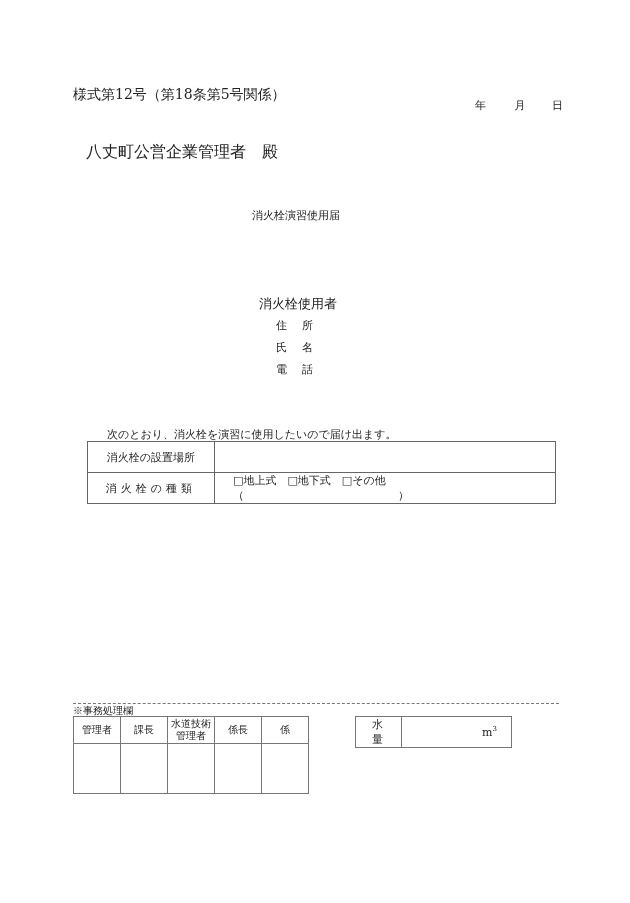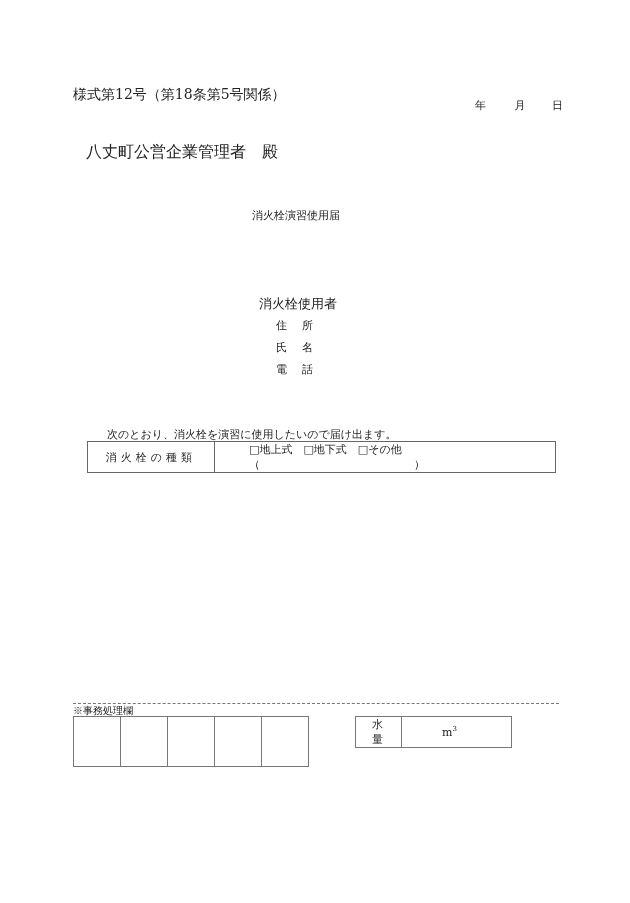--- a/index.html
+++ b/index.html
@@ -17,34 +17,34 @@
   .applicant { left: 259px; top: 295px; font-size: 13px; font-family: Liberation Mono, monospace; }
   .applicant-field { left: 276px; font-size: 11px; letter-spacing: 0; }
   .applicant-field .g { display: inline-block; width: 26px; }
   .intro { left: 107px; top: 427px; font-size: 11px; }
 
   table { border-collapse: collapse; }
   .main-table { position: absolute; left: 87px; top: 441px; width: 469px; }
   .main-table td { border: 1px solid #666; height: 30px; padding: 0; font-size: 11px; vertical-align: middle; }
   .main-table td.label { width: 126px; text-align: center; }
   .main-table td.label.spread { letter-spacing: 4px; }
-  .main-table td.value { padding-left: 34px; }
+  .main-table td.value { padding-left: 18px; }
 
   .dash { position: absolute; left: 73px; top: 703px; width: 486px; border-top: 1px dashed #777; }
   .office-label { left: 73px; top: 704px; font-size: 10px; }
 
   .office-table { position: absolute; left: 73px; top: 716px; }
   .office-table td { border: 1px solid #777; width: 46px; text-align: center; font-size: 10px; padding: 0; }
   .office-table tr.head td { height: 26px; line-height: 12px; }
   .office-table tr.body td { height: 49px; }
 
   .water-table { position: absolute; left: 355px; top: 716px; border-radius: 10px; }
   .water-table td { border: 1px solid #777; height: 26px; font-size: 11px; padding: 0; }
   .water-table td.wl { width: 46px; text-align: center; letter-spacing: 10px; padding-left: 8px; box-sizing: border-box; }
-  .water-table td.wv { width: 110px; text-align: center; padding-right: 14px; box-sizing: border-box; }
+  .water-table td.wv { width: 110px; text-align: right; padding-right: 14px; box-sizing: border-box; }
   sup { font-size: 7px; }
 </style>
 </head>
 <body>
 
 <div class="abs form-number">様式第12号（第18条第5号関係）</div>
 
 <div class="abs date-line">
   <span style="width:36px">年</span>
   <span style="width:34px">月</span>
@@ -57,32 +57,43 @@
 
 <div class="abs applicant">消火栓使用者</div>
 <div class="abs applicant-field" style="top:318px"><span class="g">住</span><span>所</span></div>
 <div class="abs applicant-field" style="top:340px"><span class="g">氏</span><span>名</span></div>
 <div class="abs applicant-field" style="top:362px"><span class="g">電</span><span>話</span></div>
 
 <div class="abs intro">次のとおり、消火栓を演習に使用したいので届け出ます。</div>
 
 <table class="main-table">
   <tbody>
+      <tr>
+    <td class="label">消火栓の設置場所</td>
+    <td class="value"></td>
+  </tr>
   <tr>
     <td class="label spread">消火栓の種類</td>
     <td class="value">□地上式　□地下式　□その他（　　　　　　　　　　　　　　）</td>
   </tr>
 </tbody>
   </table>
 
 <div class="dash"></div>
 <div class="abs office-label">※事務処理欄</div>
 
 <table class="office-table">
   <tbody>
+      <tr class="head">
+    <td>管理者</td>
+    <td>課長</td>
+    <td><span>水道技術</span><br><span>管理者</span></td>
+    <td>係長</td>
+    <td>係</td>
+  </tr>
   <tr class="body">
     <td></td>
     <td></td>
     <td></td>
     <td></td>
     <td></td>
   </tr>
 </tbody>
   </table>
 

